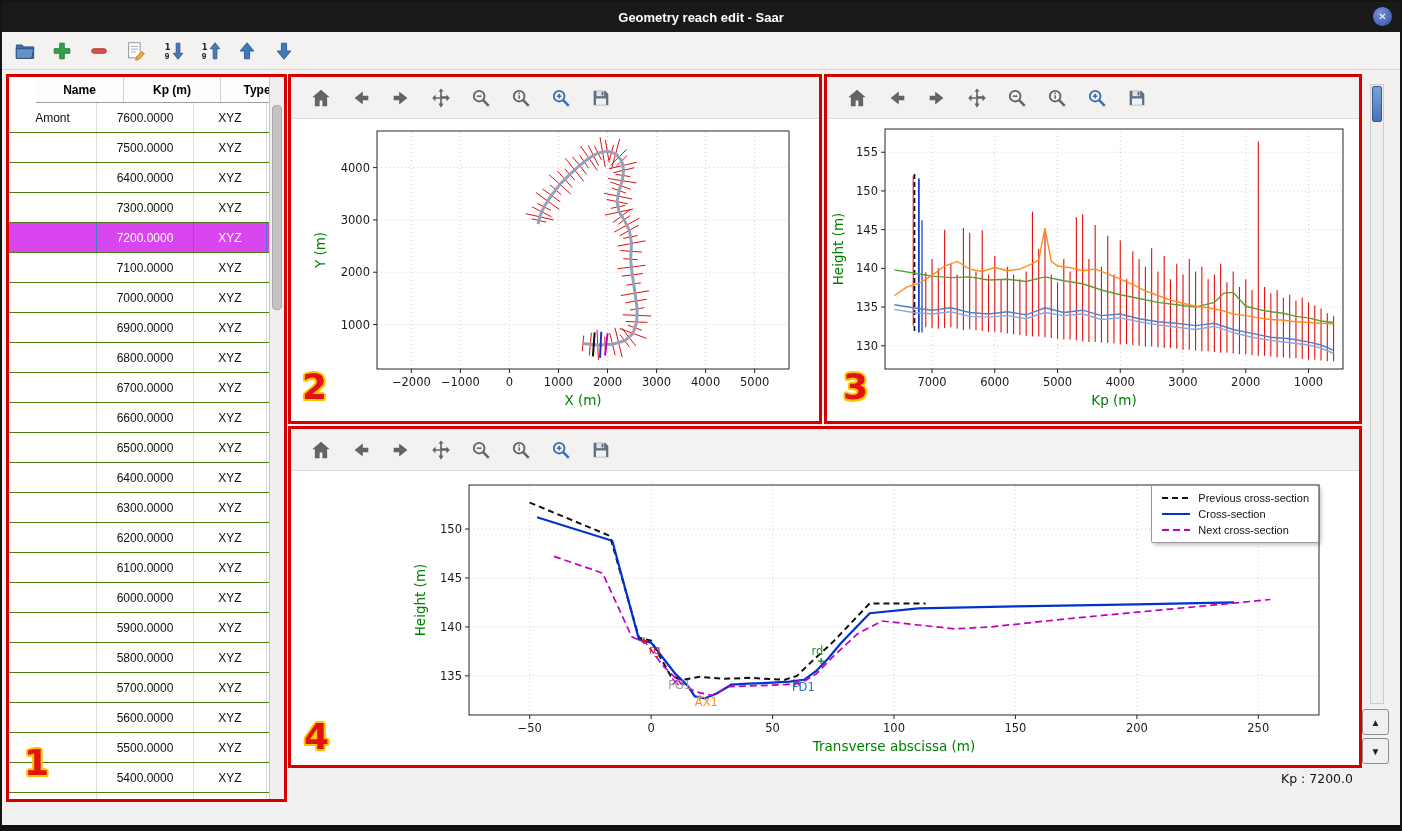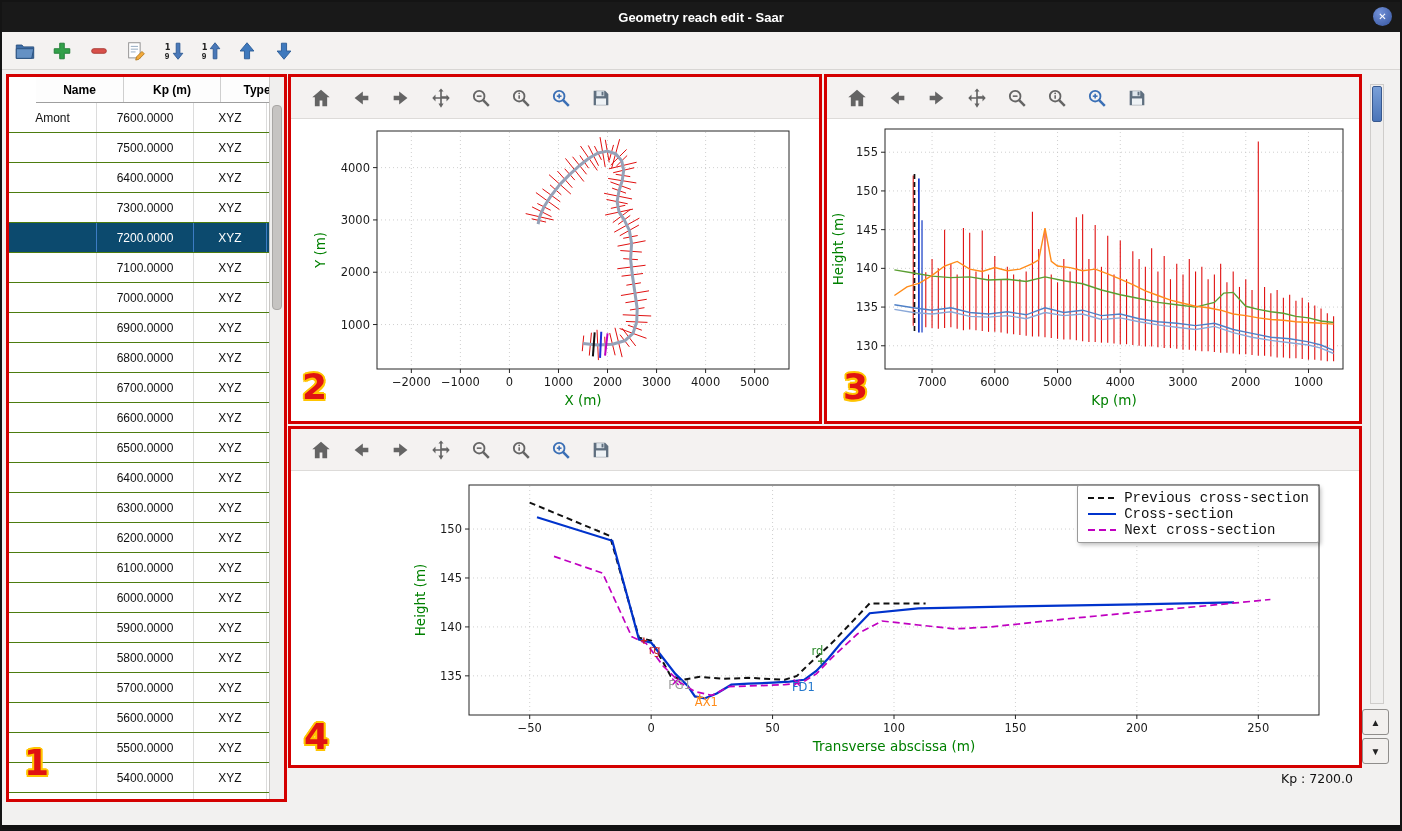--- a/index.html
+++ b/index.html
@@ -35,21 +35,21 @@
   
   .thead{display:grid;grid-template-columns:88px 97px 73px;height:26px;
          border-bottom:1px solid #9f9f9f;background:#fdfdfd;margin-left:27px;}
   .hcell{display:flex;align-items:center;justify-content:center;font-size:12px;font-weight:bold;
          border-right:1px solid #cfcfcf;cursor:pointer;}
   .tbody{height:696px;overflow:hidden;}
   .trow{display:grid;grid-template-columns:88px 97px 73px;height:30px;background:#fff;
         border-bottom:1px solid #4d7c0f;cursor:pointer;}
   .tcell{display:flex;align-items:center;justify-content:center;font-size:12px;color:#111;
          border-right:1px solid #dcdcdc;}
-  .trow.sel{background:#0c4a6e;}
+  .trow.sel{background:#d946ef;}
   .trow.sel .tcell{color:#fff;border-right-color:#3c7cc4;}
   .tscroll{position:absolute;right:0;top:0;bottom:0;width:15px;background:#f0efee;
            border-left:1px solid #c9c7c5;cursor:pointer;}
   .tthumb{position:absolute;left:2px;right:2px;top:28px;height:205px;background:#c6c4c2;
           border:1px solid #a9a7a5;border-radius:4px;}
   
   .badge{position:absolute;z-index:9;font:bold 36px "DejaVu Sans",sans-serif;color:#e01212;
          text-shadow:-2px 0 0 #ffc400,2px 0 0 #ffc400,0 -2px 0 #ffc400,0 2px 0 #ffc400,
                      -1.5px -1.5px 0 #ffc400,1.5px -1.5px 0 #ffc400,
                      -1.5px 1.5px 0 #ffc400,1.5px 1.5px 0 #ffc400;}
@@ -63,22 +63,22 @@
           border:1px solid #8f8d8b;border-radius:3px;display:flex;align-items:center;
           justify-content:center;font-size:10px;color:#222;cursor:pointer;}
   .up{top:707px;} .down{top:736px;}
   
   .status{position:absolute;right:47px;font-size:12.5px;color:#111;
           font-family:"DejaVu Sans",sans-serif;}
   .s1{top:769px;} .s2{top:810px;margin-top:32px;}
   
   .legend{position:absolute;top:56px;right:40px;background:#fff;border:1px solid #9a9a9a;
           border-radius:2px;box-shadow:2px 2px 4px rgba(0,0,0,.25);padding:4px 9px;z-index:4;}
-  .lg-row{display:flex;align-items:center;gap:7px;font-size:14px;color:#111;height:16px;
-          font-family:Liberation Mono, monospace;}
+  .lg-row{display:flex;align-items:center;gap:7px;font-size:11px;color:#111;height:16px;
+          font-family:Liberation Sans, sans-serif;}
   .bottom-edge{position:absolute;left:0;right:0;bottom:0;height:4px;background:#111;}
 </style>
 </head>
 <body>
 
 <div class="window">
 
   <div class="titlebar">
     <span class="title">Geometry reach edit - Saar</span>
     <span class="close-btn">

